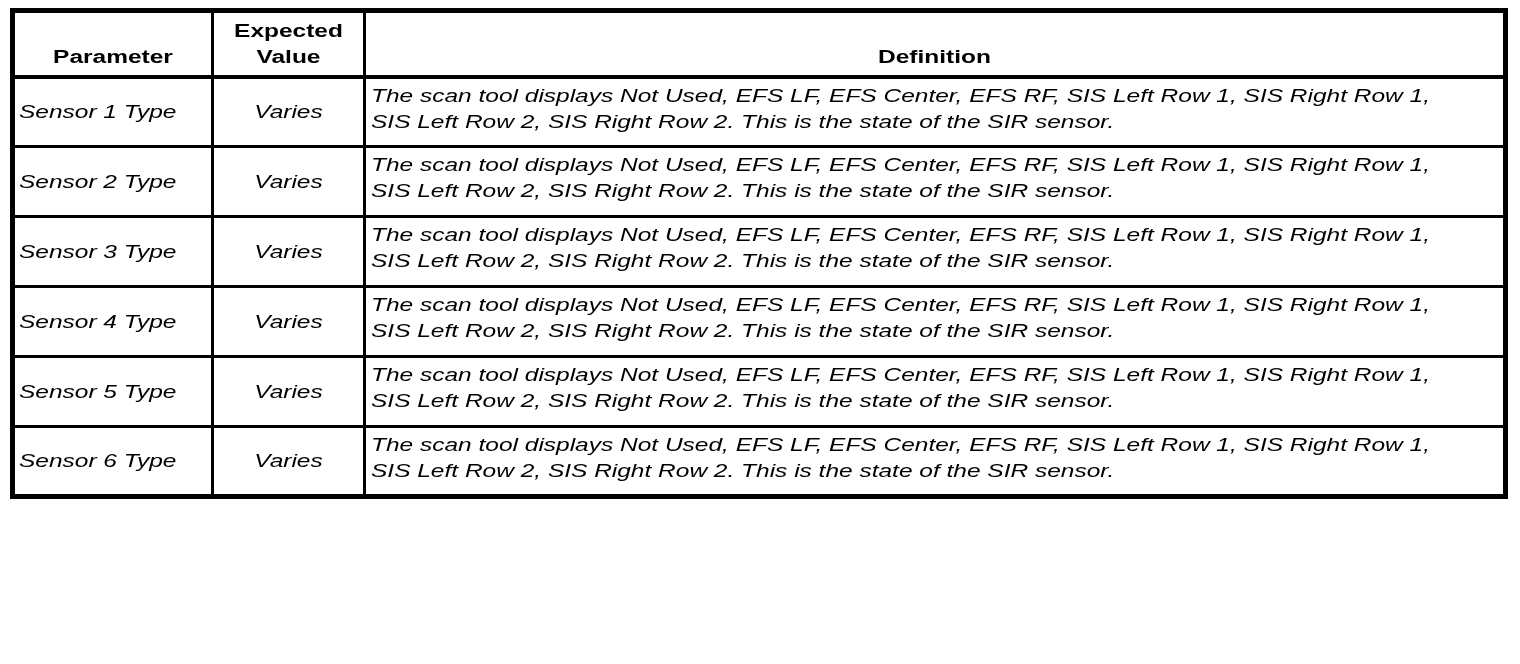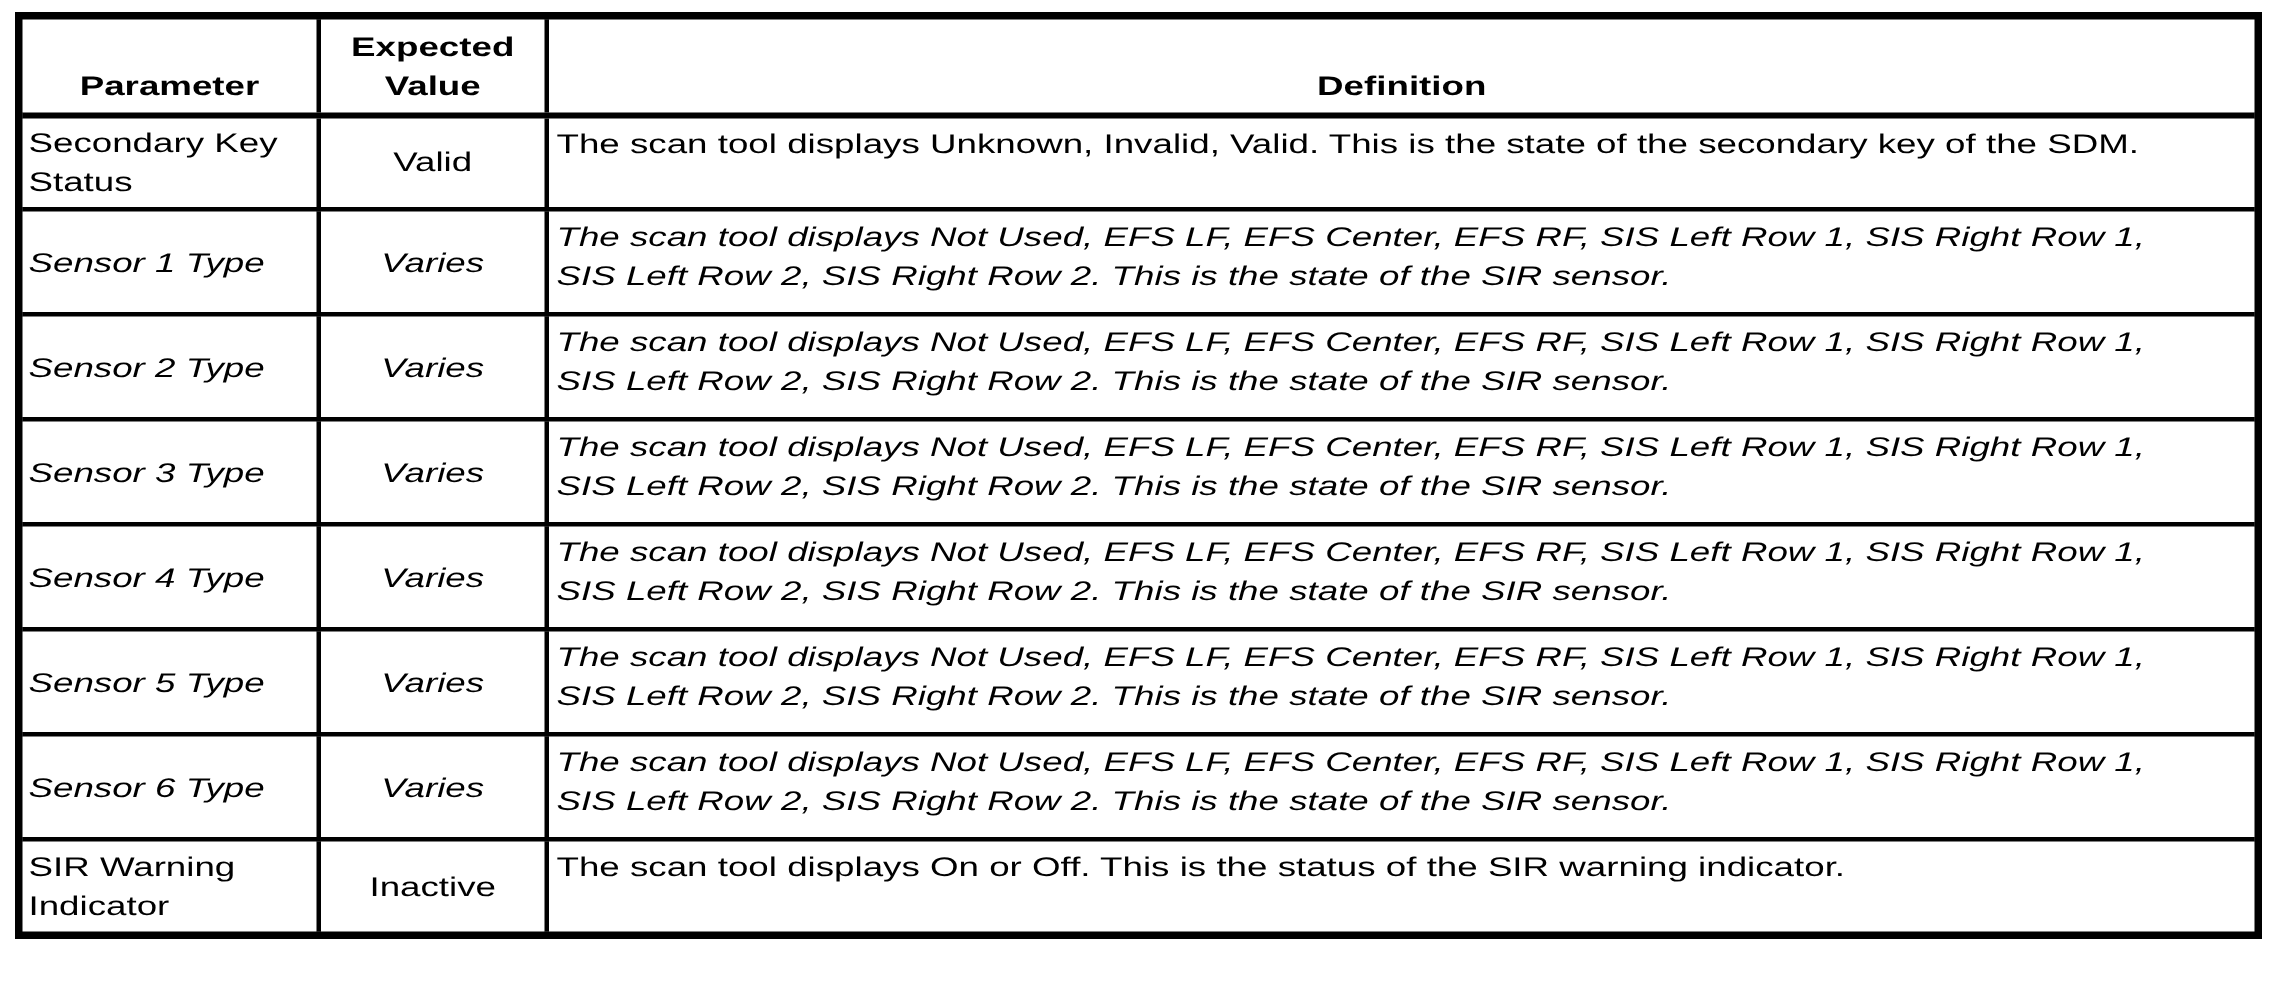--- a/index.html
+++ b/index.html
@@ -101,31 +101,20 @@
       </th>
       <th>
         <span class="stretch-center">Expected</span>
         <span class="stretch-center">Value</span>
       </th>
       <th>
         <span class="stretch-center">Definition</span>
       </th>
     </tr>
 
-    <tr class="r-first">
-      <td class="param-cell">
-        <span class="stretch">Secondary Key Status</span>
-      </td>
-      <td class="value-cell">
-        <span class="stretch-center">Valid</span>
-      </td>
-      <td class="def-cell">
-        <span class="stretch">The scan tool displays Unknown, Invalid, Valid. This is the state of the secondary key of the SDM.</span>
-      </td>
-    </tr>
 
     <tr class="r-sensor">
       <td class="param-cell">
         <span class="stretch">Sensor 1 Type</span>
       </td>
       <td class="value-cell">
         <span class="stretch-center">Varies</span>
       </td>
       <td class="def-cell">
         <span class="stretch">The scan tool displays Not Used, EFS LF, EFS Center, EFS RF, SIS Left Row 1, SIS Right Row 1, SIS Left Row 2, SIS Right Row 2. This is the state of the SIR sensor.</span>
@@ -185,26 +174,15 @@
         <span class="stretch">Sensor 6 Type</span>
       </td>
       <td class="value-cell">
         <span class="stretch-center">Varies</span>
       </td>
       <td class="def-cell">
         <span class="stretch">The scan tool displays Not Used, EFS LF, EFS Center, EFS RF, SIS Left Row 1, SIS Right Row 1, SIS Left Row 2, SIS Right Row 2. This is the state of the SIR sensor.</span>
       </td>
     </tr>
 
-    <tr class="r-last">
-      <td class="param-cell">
-        <span class="stretch">SIR Warning Indicator</span>
-      </td>
-      <td class="value-cell">
-        <span class="stretch-center">Inactive</span>
-      </td>
-      <td class="def-cell">
-        <span class="stretch">The scan tool displays On or Off. This is the status of the SIR warning indicator.</span>
-      </td>
-    </tr>
   </tbody>
     </table>
 </div>
 
 </body></html>

